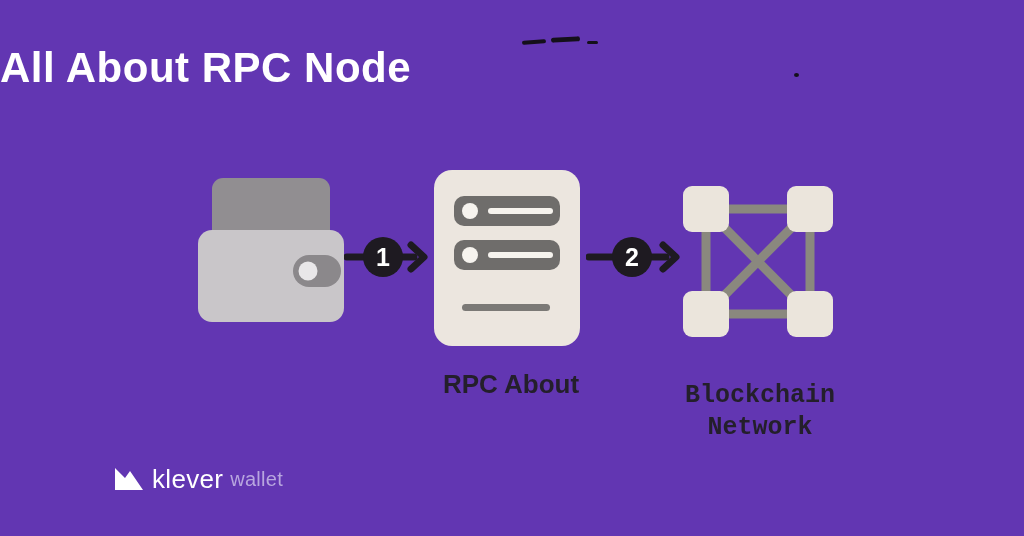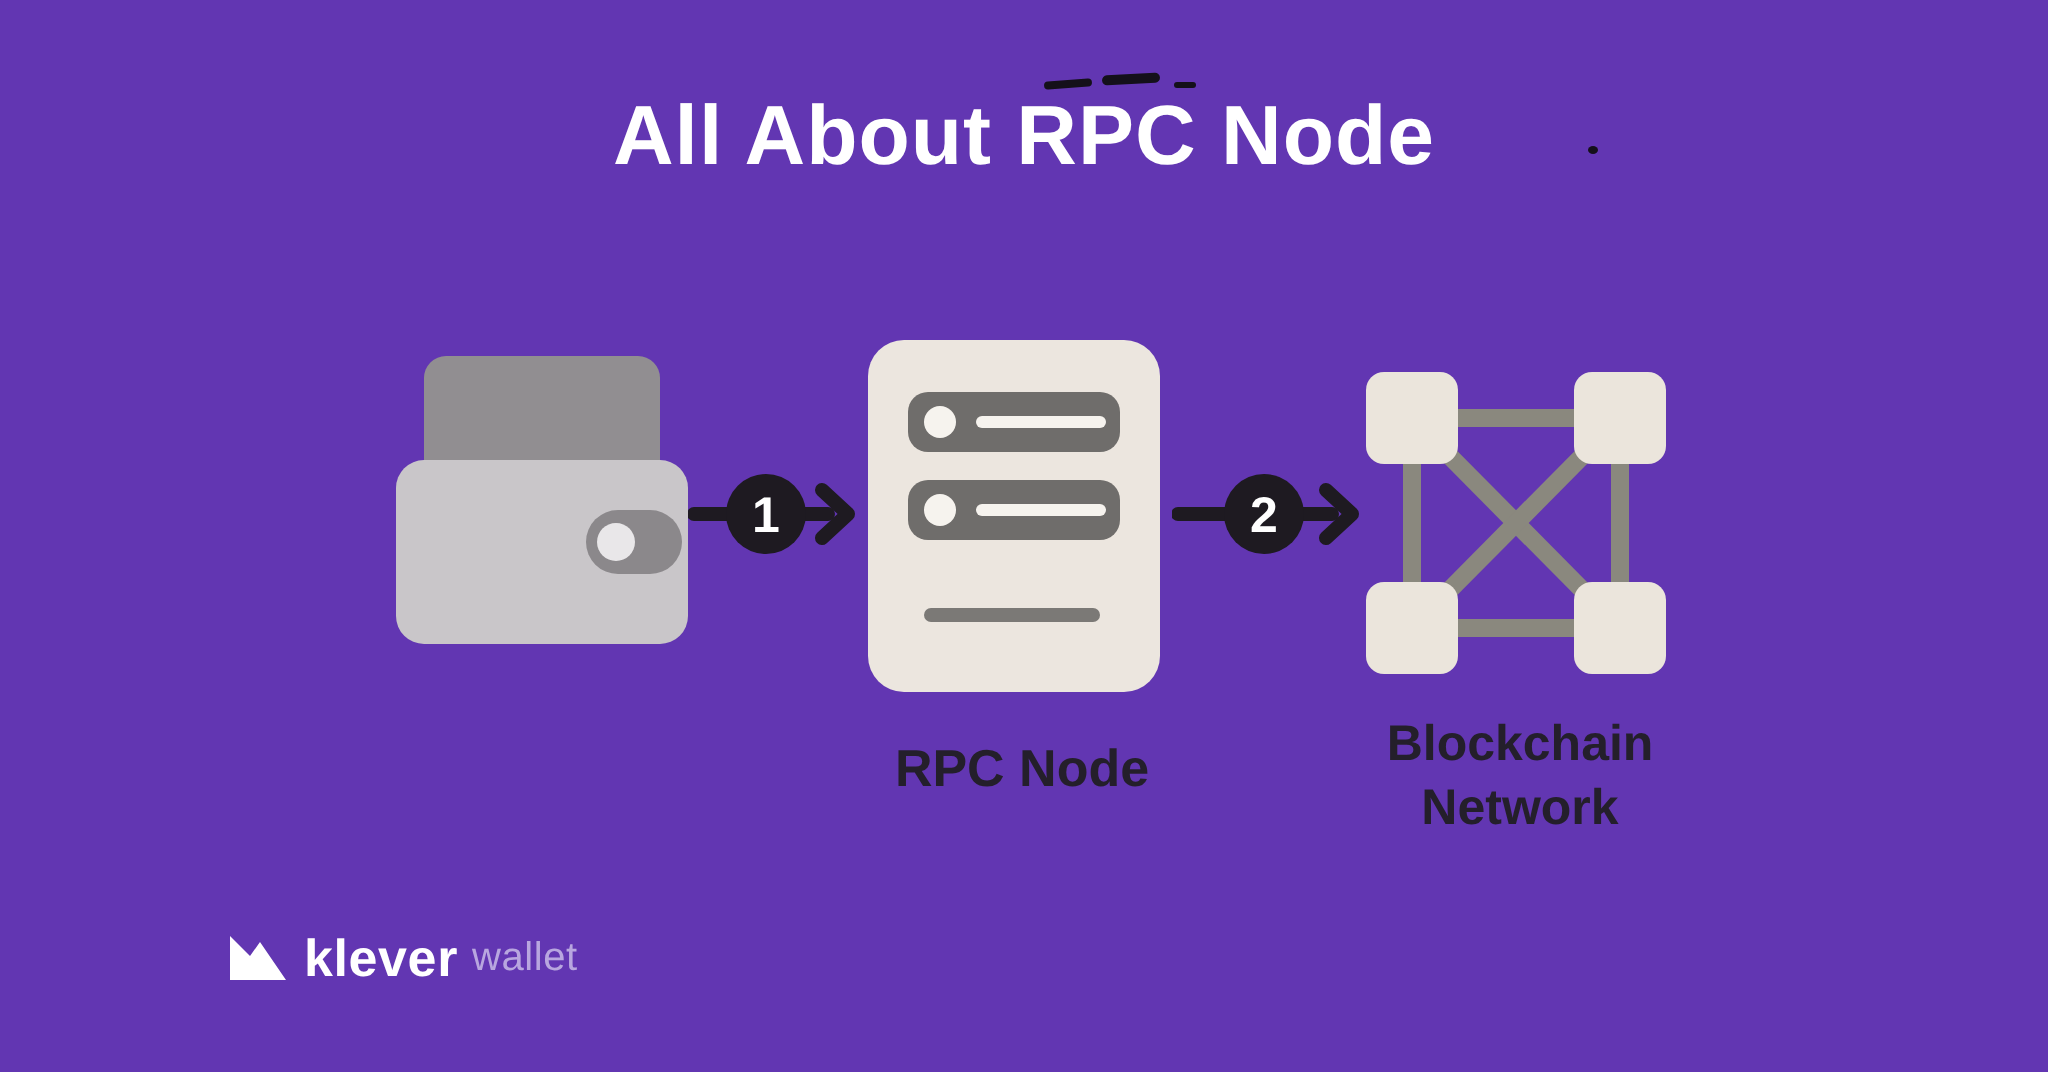--- a/index.html
+++ b/index.html
@@ -9,21 +9,21 @@
     overflow: hidden;
   }
   .canvas {
     position: relative;
     width: 1024px; height: 536px;
     background: #6236B2;
   }
   .title {
     position: absolute;
     top: 44px; left: 0; width: 1024px;
-    text-align: center;
+    text-align: left;
     color: #FFFFFF;
     font-size: 42px;
     font-weight: bold;
     letter-spacing: 0.5px;
   }
   .smudge {
     position: absolute;
     background: #14101A;
     border-radius: 3px;
   }
@@ -40,38 +40,38 @@
   .node-label {
     position: absolute;
     text-align: center;
     color: #241F2B;
     font-size: 25px;
     font-weight: bold;
     line-height: 1.28;
   }
   .label-1 { left: 190px; top: 344px; width: 160px; }
   .label-2 { left: 421px; top: 368px; width: 180px; font-size: 26px; }
-  .label-3 { left: 670px; top: 356px; width: 180px; }
+  .label-3 { left: 670px; top: 380px; width: 180px; font-family: Liberation Mono, monospace; }
   .arrow-num {
     font-family: "Liberation Sans", sans-serif;
     font-weight: bold;
     font-size: 25px;
     fill: #FFFFFF;
   }
   .footer-brand {
     position: absolute;
     left: 115px; top: 464px;
     display: flex;
     align-items: center;
     gap: 9px;
   }
   .brand-primary {
     color: #FFFFFF;
     font-size: 26px;
-    font-weight: bold;
+    font-weight: normal;
     letter-spacing: 0.3px;
   }
   .brand-secondary {
     color: #B8A6DF;
     font-size: 20px;
     font-weight: normal;
     letter-spacing: 0.3px;
     margin-left: -2px;
   }
 </style>
@@ -127,21 +127,21 @@
       <line x1="128" y1="24" x2="128" y2="129"></line>
       <line x1="24" y1="24" x2="128" y2="129"></line>
       <line x1="128" y1="24" x2="24" y2="129"></line>
     </g>
     <rect x="1" y="1" width="46" height="46" rx="9" fill="#EBE5DC"></rect>
     <rect x="105" y="1" width="46" height="46" rx="9" fill="#EBE5DC"></rect>
     <rect x="1" y="106" width="46" height="46" rx="9" fill="#EBE5DC"></rect>
     <rect x="105" y="106" width="46" height="46" rx="9" fill="#EBE5DC"></rect>
   </svg>
 
-  <div class="node-label label-2">RPC Node</div>
+  <div class="node-label label-2">RPC About</div>
   <div class="node-label label-3">Blockchain Network</div>
 
   <div class="footer-brand">
     <svg width="28" height="25" viewBox="0 0 28 25">
       <polygon points="0,1 10,11 15,4 28,23 0,23" fill="#FFFFFF"></polygon>
     </svg>
     <span class="brand-primary">klever</span>
     <span class="brand-secondary">wallet</span>
   </div>
 

